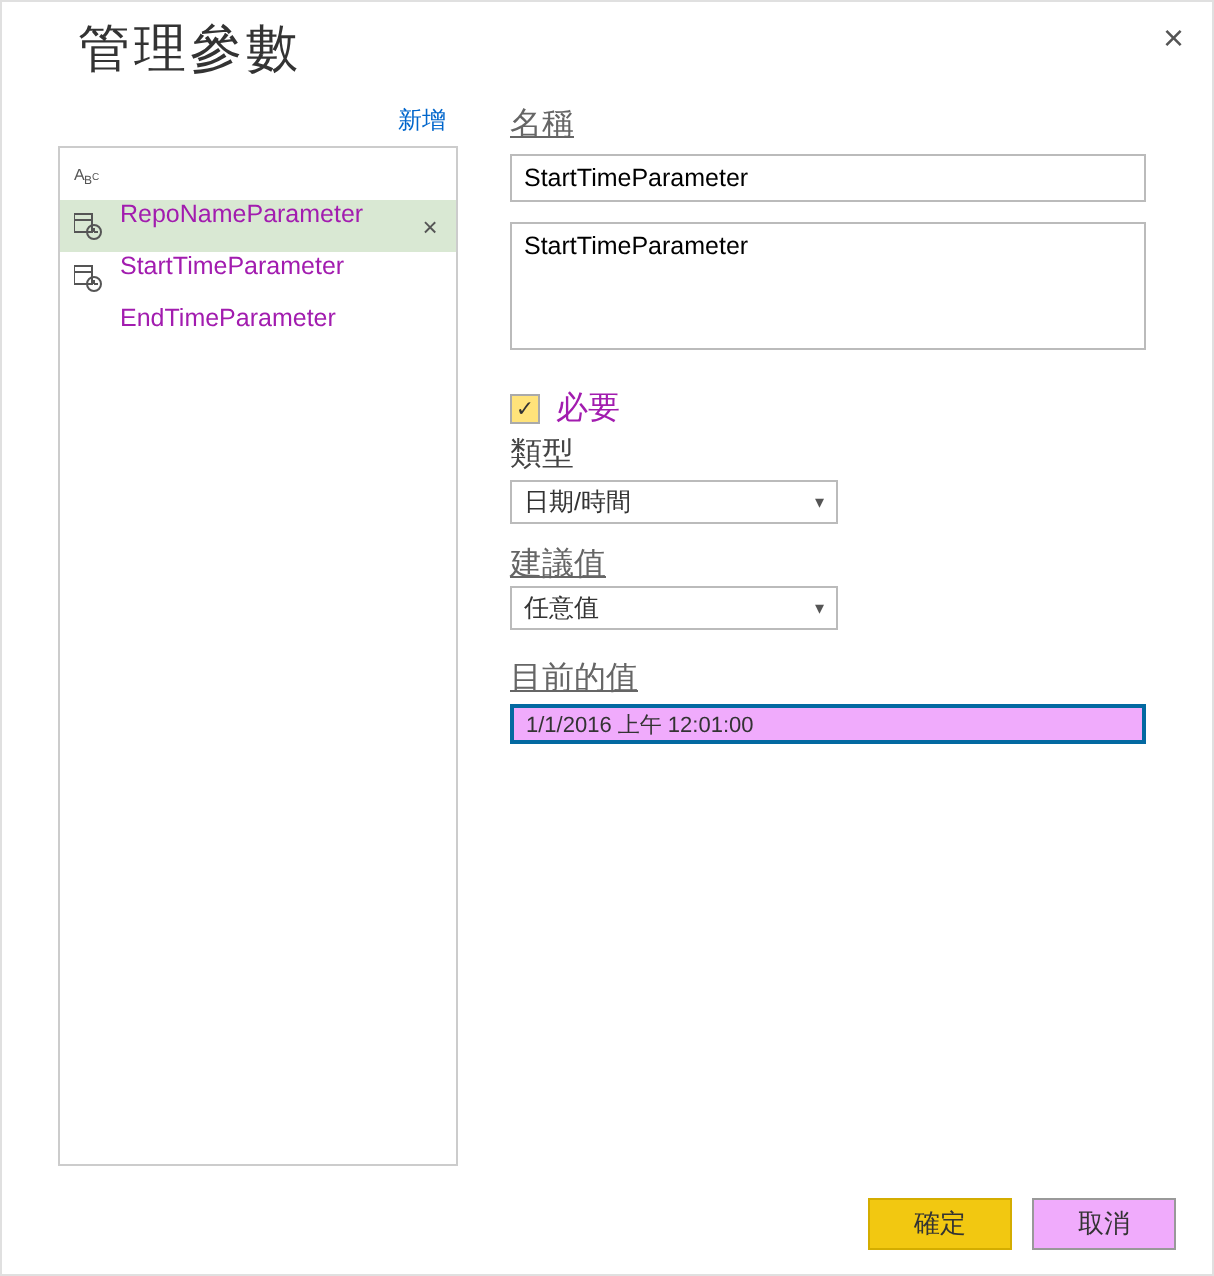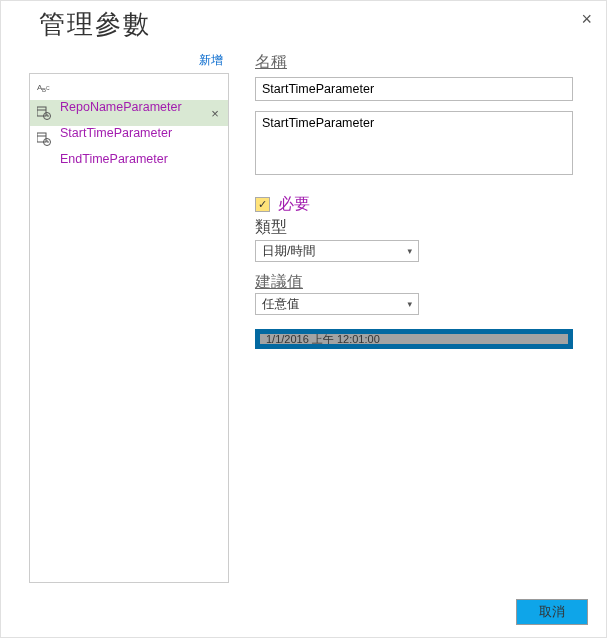--- a/index.html
+++ b/index.html
@@ -67,31 +67,31 @@
   .caret { font-size: 9px; color: #555; }
   .sug-dd {
     width: 164px; height: 22px;
     border: 1px solid #bbb; display: flex; align-items: center;
     justify-content: space-between; padding: 0 6px;
     font-size: 12.5px; color: #333; margin-bottom: 14px;
     cursor: pointer; background: #fff;
   }
   .cur-val {
     width: 318px; height: 20px;
-    border: 5px solid #0369a1; padding: 1px 6px; font-size: 11px;
-    color: #333; background: #a3a3a3;
+    border: 2px solid #0369a1; padding: 1px 6px; font-size: 11px;
+    color: #333; background: #f0abfc;
   }
   .footer {
     position: absolute; bottom: 12px; right: 18px;
     display: flex; gap: 10px;
   }
   .btn {
     min-width: 72px; height: 26px; border: 1px solid #999;
     font-size: 13px; display: inline-flex; align-items: center;
-    justify-content: center; cursor: pointer; background: #0ea5e9;
+    justify-content: center; cursor: pointer; background: #f0abfc;
   }
   .btn-primary { background: #f2c811; border-color: #d4ad00; color: #333; }
 </style>
 </head>
 <body>
 
 <div class="close-x">×</div>
 
 <div class="title">管理參數</div>
 
@@ -156,19 +156,21 @@
       <span>日期/時間</span>
       <span class="caret">▾</span>
     </div>
 
     <div class="sec-label" style="margin-bottom:0">建議值</div>
     <div class="sug-dd">
       <span>任意值</span>
       <span class="caret">▾</span>
     </div>
 
+    <div class="sec-label" style="margin-bottom:2px">目前的值</div>
     <input class="cur-val" value="1/1/2016 上午 12:01:00" style="">
   </div>
 </div>
 
 <div class="footer">
+  <div class="btn btn-primary">確定</div>
   <div class="btn">取消</div>
 </div>
 
 </body></html>

